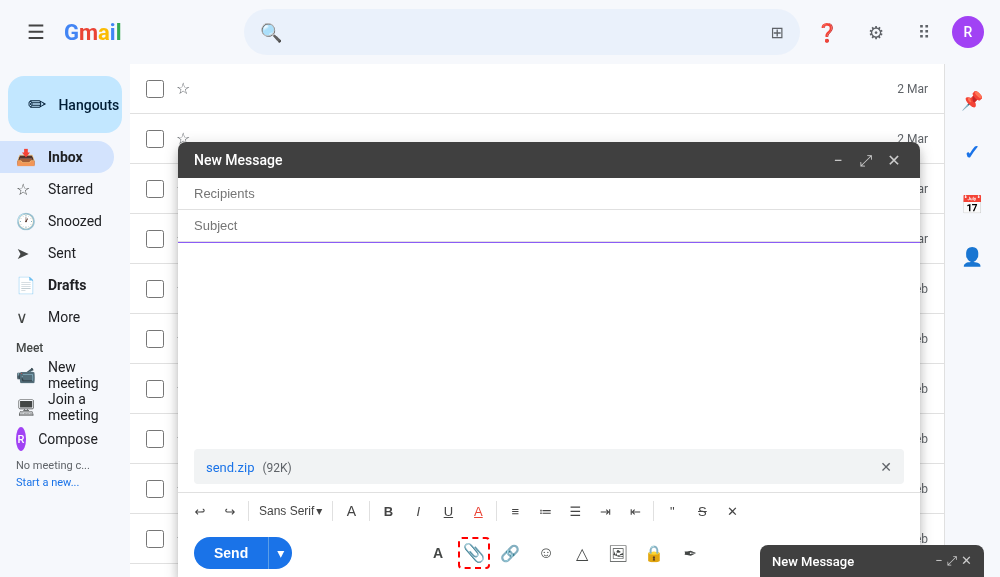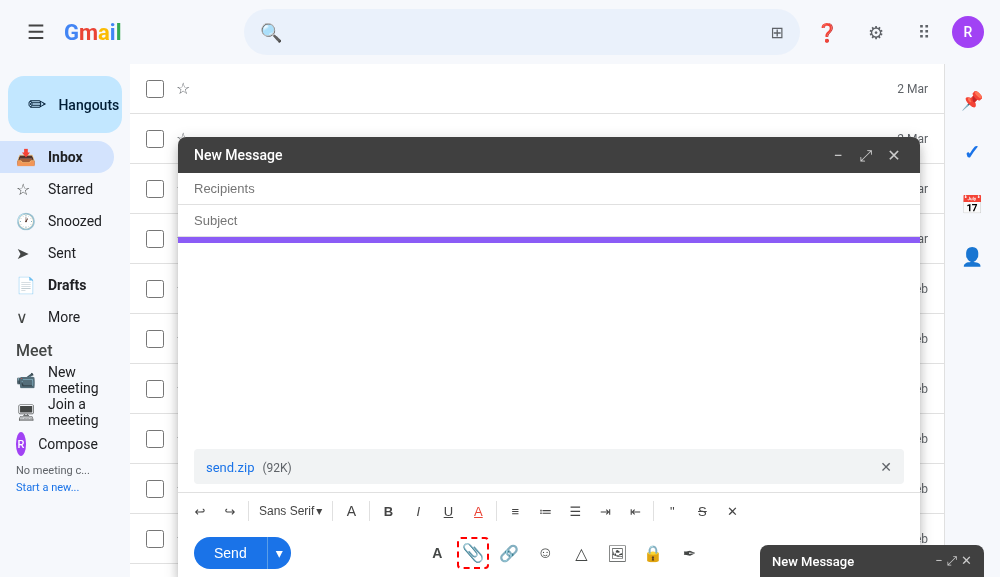--- a/index.html
+++ b/index.html
@@ -22,51 +22,51 @@
     .main { display: flex; flex: 1; overflow: hidden; }
 
     
     .sidebar { width: 130px; background: #f6f8fc; display: flex; flex-direction: column; padding: 8px 0; flex-shrink: 0; }
     .compose-btn { margin: 4px 8px 8px 8px; background: #c2e7ff; border-radius: 16px; padding: 16px 20px; display: flex; align-items: center; gap: 12px; cursor: pointer; font-size: 14px; font-weight: 500; color: #001d35; }
     .nav-item { display: flex; align-items: center; gap: 12px; padding: 4px 16px; height: 32px; border-radius: 0 16px 16px 0; cursor: pointer; font-size: 14px; color: #202124; margin-right: 16px; }
     .nav-item.active { background: #d3e3fd; font-weight: 700; }
     .nav-item .nav-icon { font-size: 16px; color: #444746; width: 20px; }
     .nav-item.active .nav-icon { color: #001d35; }
     .nav-label { font-size: 14px; }
-    .section-label { font-size: 16px; color: #444746; padding: 8px 16px 4px 16px; font-weight: 500; }
+    .section-label { font-size: 12px; color: #444746; padding: 8px 16px 4px 16px; font-weight: 500; }
 
     
     .content { flex: 1; background: #f6f8fc; overflow: hidden; position: relative; }
 
     
     .compose-modal { position: fixed; bottom: 0; right: 80px; width: 742px; background: white; border-radius: 8px 8px 0 0; box-shadow: 0 8px 10px 1px rgba(0,0,0,0.14), 0 3px 14px 2px rgba(0,0,0,0.12), 0 5px 5px -3px rgba(0,0,0,0.2); z-index: 100; display: flex; flex-direction: column; max-height: 530px; min-height: 430px; }
     .compose-header { background: #404040; border-radius: 8px 8px 0 0; padding: 8px 16px; display: flex; align-items: center; justify-content: space-between; }
     .compose-title { color: white; font-size: 14px; font-weight: 500; }
     .compose-header-actions { display: flex; gap: 8px; align-items: center; }
     .compose-header-btn { color: #ccc; font-size: 16px; cursor: pointer; width: 20px; height: 20px; display: flex; align-items: center; justify-content: center; }
-    .compose-fields { border-bottom: 6px solid #8b5cf6; }
+    .compose-fields { border-bottom: 1px solid #8b5cf6; }
     .compose-field { display: flex; align-items: center; padding: 8px 16px; border-bottom: 1px solid #e0e0e0; }
     .field-input { flex: 1; border: none; outline: none; font-size: 13px; color: #202124; }
     .compose-body { flex: 1; padding: 12px 16px; min-height: 180px; overflow-y: auto; }
     .compose-body-input { width: 100%; min-height: 170px; border: none; outline: none; resize: none; font-size: 13px; color: #202124; }
     .attachment-bar { margin: 8px 16px; background: #f1f3f4; border-radius: 4px; padding: 8px 12px; display: flex; align-items: center; justify-content: space-between; }
     .attachment-name { font-size: 13px; color: #1a73e8; cursor: pointer; }
     .attachment-size { font-size: 12px; color: #5f6368; margin-left: 4px; }
     .attachment-close { font-size: 14px; color: #5f6368; cursor: pointer; }
 
     
     .format-toolbar { display: flex; align-items: center; padding: 4px 8px; border-top: 1px solid #e0e0e0; gap: 2px; flex-wrap: wrap; }
     .fmt-btn { width: 28px; height: 28px; display: flex; align-items: center; justify-content: center; border-radius: 4px; cursor: pointer; font-size: 13px; color: #444; border: none; background: transparent; }
     .fmt-divider { width: 1px; height: 20px; background: #e0e0e0; margin: 0 2px; }
     .fmt-dropdown { display: flex; align-items: center; gap: 2px; padding: 0 6px; height: 28px; cursor: pointer; font-size: 12px; color: #444; border-radius: 4px; border: none; background: transparent; }
 
     
     .compose-bottom { display: flex; align-items: center; padding: 8px 16px; justify-content: space-between; }
     .send-btn-group { display: flex; align-items: center; }
-    .send-btn { background: #1a73e8; color: white; border: none; border-radius: 20px 0 0 20px; padding: 8px 20px; font-size: 14px; font-weight: 400; cursor: pointer; }
+    .send-btn { background: #1a73e8; color: white; border: none; border-radius: 20px 0 0 20px; padding: 8px 20px; font-size: 14px; font-weight: 700; cursor: pointer; }
     .send-arrow { background: #1a73e8; color: white; border: none; border-radius: 0 20px 20px 0; padding: 8px 8px; font-size: 14px; cursor: pointer; border-left: 1px solid #5a9ee8; }
     .bottom-tools { display: flex; align-items: center; gap: 4px; }
     .bottom-tool-btn { width: 32px; height: 32px; display: flex; align-items: center; justify-content: center; border-radius: 50%; cursor: pointer; font-size: 16px; color: #444746; border: none; background: transparent; }
     .bottom-right { display: flex; align-items: center; gap: 4px; }
 
     
     .attach-btn-highlighted { border: 2px dashed red; border-radius: 4px; }
 
     
     .mini-compose { position: fixed; bottom: 0; right: 16px; width: 224px; background: #404040; border-radius: 8px 8px 0 0; z-index: 200; }

